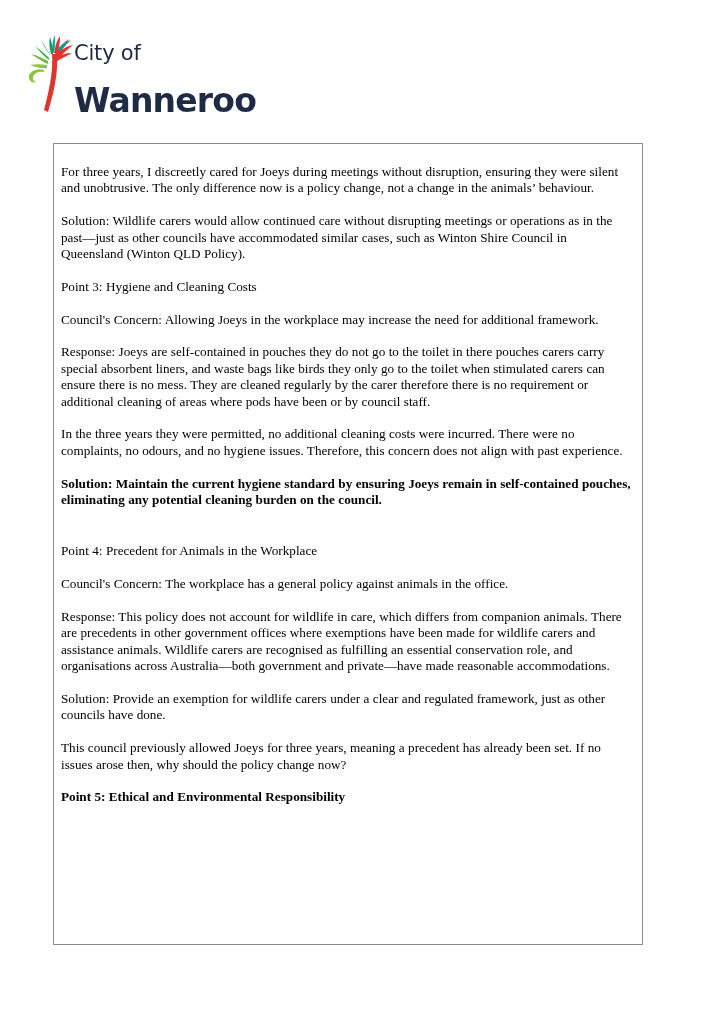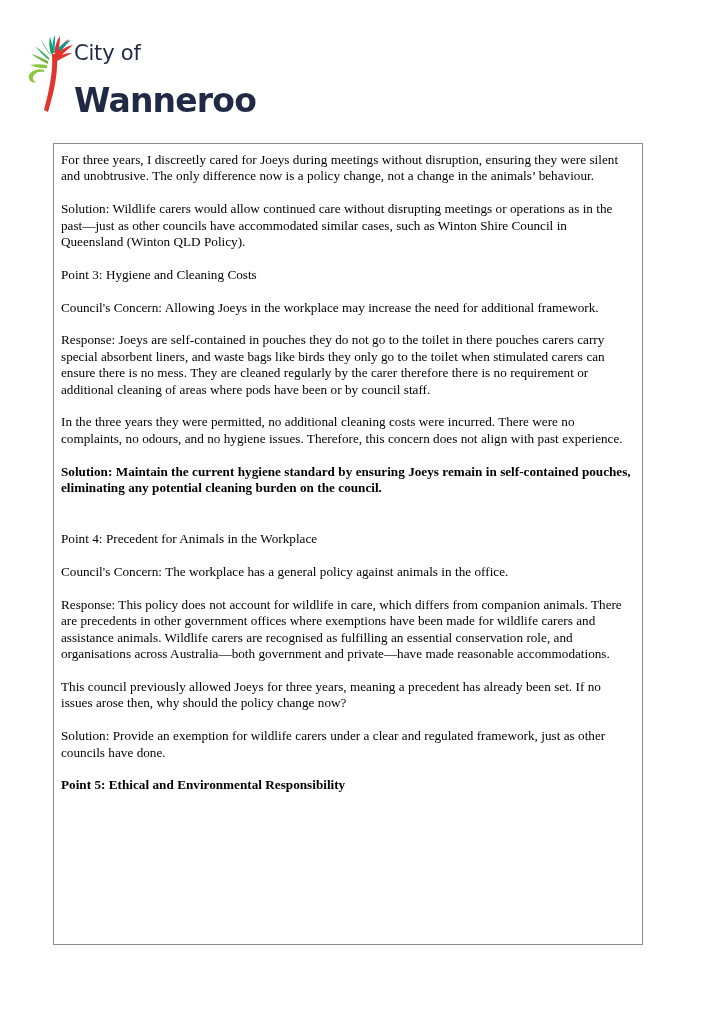--- a/index.html
+++ b/index.html
@@ -59,21 +59,21 @@
   
   #content-box {
     position: absolute;
     left: 53px;
     top: 143px;
     width: 590px;
     height: 802px;
     box-sizing: border-box;
     border: 1px solid #8a8a8a;
     background: #ffffff;
-    padding: 8px 10px 8px 7px;
+    padding: 20px 10px 8px 7px;
     overflow: hidden;
   }
 
   .doc-para {
     font-size: 13.2px;
     line-height: 16.4px;
     margin: 0 0 16.4px 0;
     text-align: left;
     color: #000000;
     word-spacing: 0.1px;
@@ -129,17 +129,17 @@
   <p class="doc-para">For three years, I discreetly cared for Joeys during meetings without disruption, ensuring they were silent and unobtrusive. The only difference now is a policy change, not a change in the animals’ behaviour.</p>
   <p class="doc-para">Solution: Wildlife carers would allow continued care without disrupting meetings or operations as in the past—just as other councils have accommodated similar cases, such as Winton Shire Council in Queensland (Winton QLD Policy).</p>
   <p class="doc-para">Point 3: Hygiene and Cleaning Costs</p>
   <p class="doc-para">Council's Concern: Allowing Joeys in the workplace may increase the need for additional framework.</p>
   <p class="doc-para">Response: Joeys are self-contained in pouches they do not go to the toilet in there pouches carers carry special absorbent liners, and waste bags like birds they only go to the toilet when stimulated carers can ensure there is no mess. They are cleaned regularly by the carer therefore there is no requirement or additional cleaning of areas where pods have been or by council staff.</p>
   <p class="doc-para">In the three years they were permitted, no additional cleaning costs were incurred. There were no complaints, no odours, and no hygiene issues. Therefore, this concern does not align with past experience.</p>
   <p class="doc-para extra-gap">Solution: Maintain the current hygiene standard by ensuring Joeys remain in self-contained pouches, eliminating any potential cleaning burden on the council.</p>
   <p class="doc-para">Point 4: Precedent for Animals in the Workplace</p>
   <p class="doc-para">Council's Concern: The workplace has a general policy against animals in the office.</p>
   <p class="doc-para">Response: This policy does not account for wildlife in care, which differs from companion animals. There are precedents in other government offices where exemptions have been made for wildlife carers and assistance animals. Wildlife carers are recognised as fulfilling an essential conservation role, and organisations across Australia—both government and private—have made reasonable accommodations.</p>
+  <p class="doc-para">Solution: Provide an exemption for wildlife carers under a clear and regulated framework, just as other councils have done.</p>
   <p class="doc-para">This council previously allowed Joeys for three years, meaning a precedent has already been set. If no issues arose then, why should the policy change now?</p>
-  <p class="doc-para">Solution: Provide an exemption for wildlife carers under a clear and regulated framework, just as other councils have done.</p>
   <p class="doc-para last">Point 5: Ethical and Environmental Responsibility</p>
 
 </div>
 
 </body></html>

